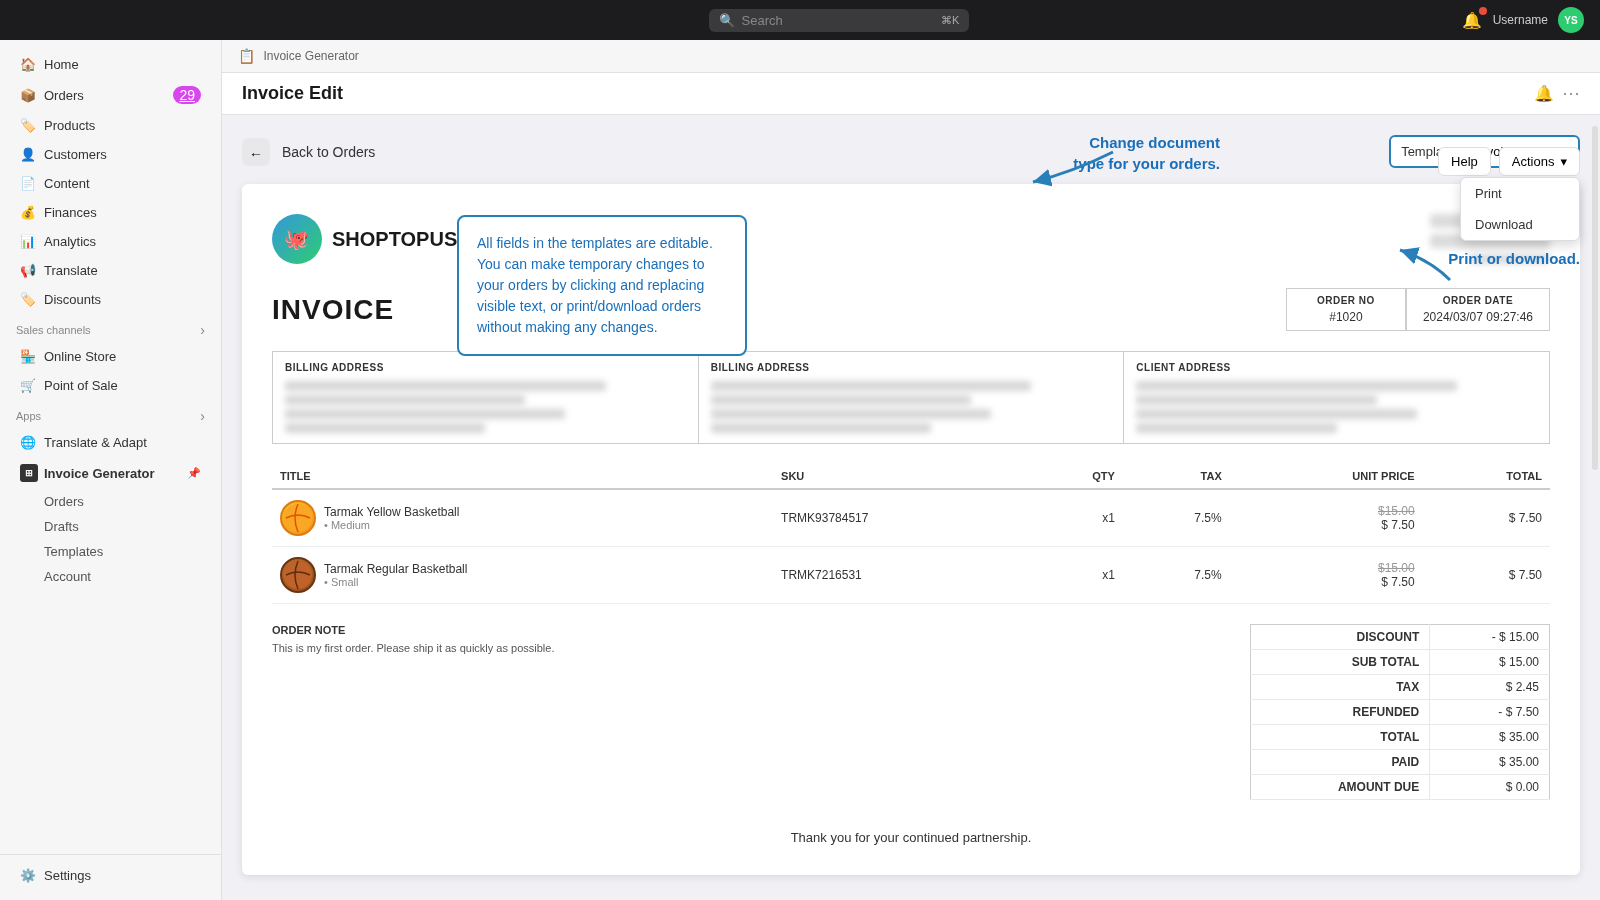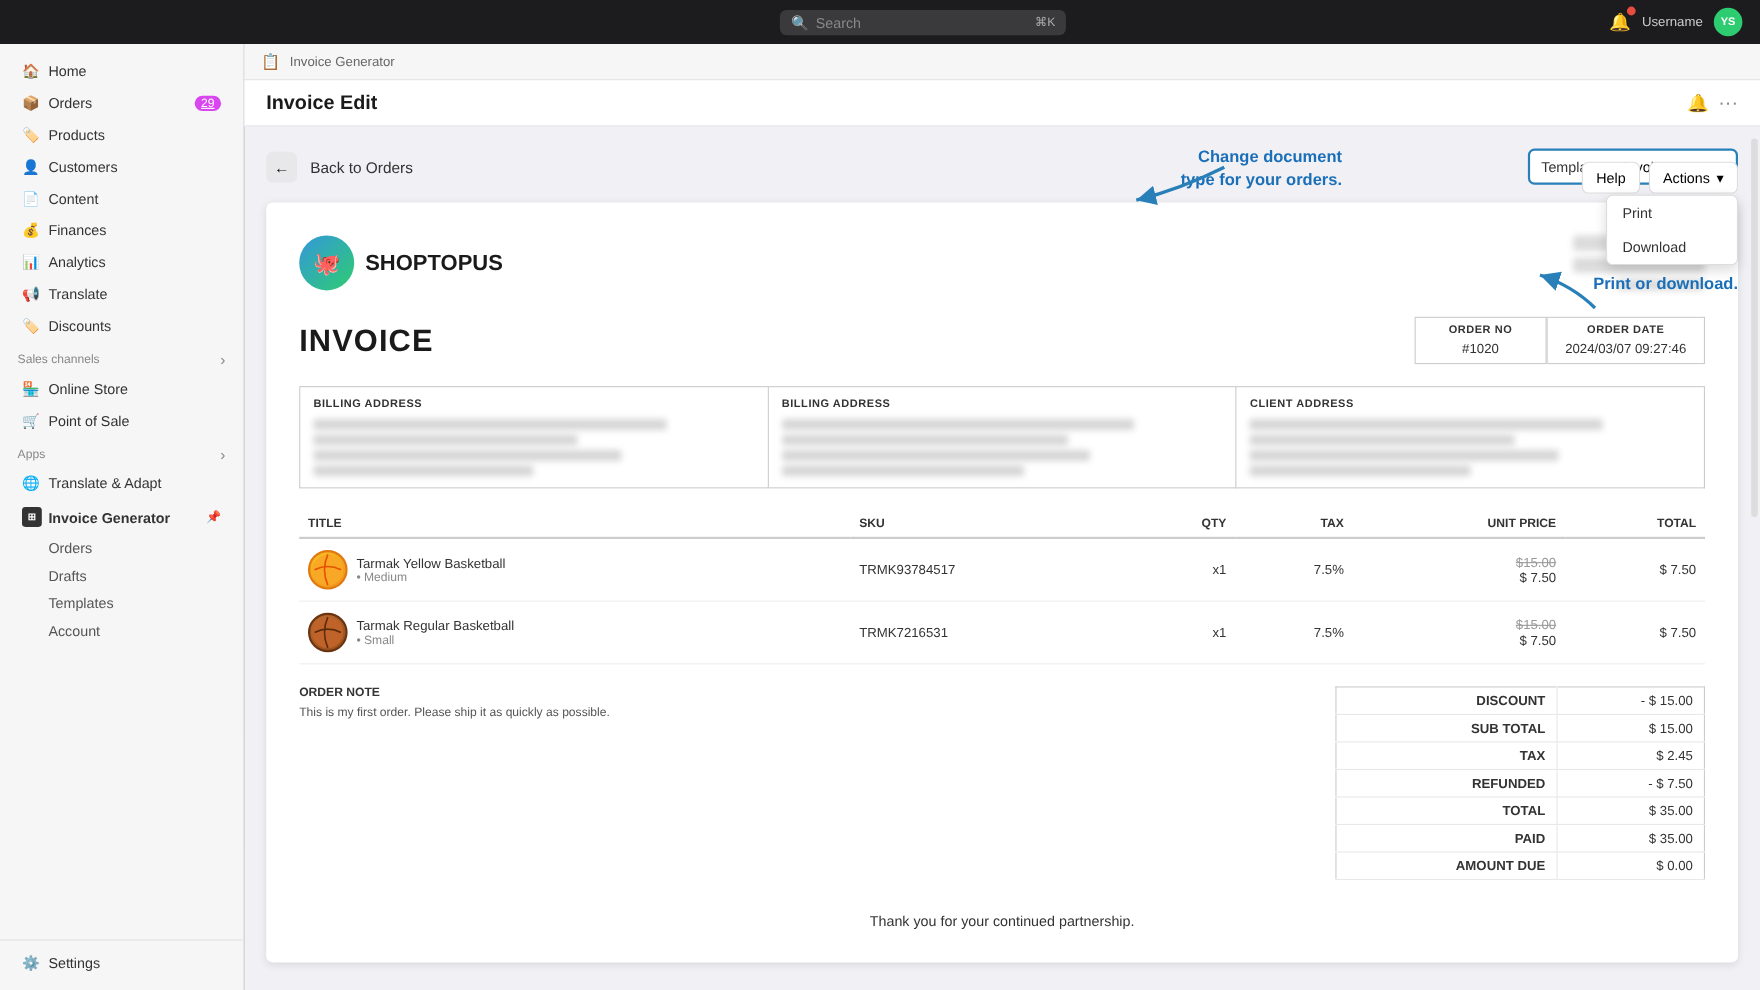--- a/index.html
+++ b/index.html
@@ -92,21 +92,21 @@
       border-radius: 6px;
       margin: 1px 6px;
     }
     .sidebar-item .icon { width: 16px; text-align: center; color: #666; font-size: 13px; }
     .sidebar-item .badge {
       margin-left: auto;
       background: #d946ef;
       color: white;
       border-radius: 10px;
       padding: 1px 6px;
-      font-size: 11px;
+      font-size: 14px;
       text-decoration: underline;
     }
     .sidebar-section-label {
       font-size: 11px;
       color: #888;
       padding: 8px 16px 4px;
       font-weight: 500;
       display: flex;
       align-items: center;
       justify-content: space-between;
@@ -416,21 +416,21 @@
       font-size: 11px;
       font-weight: 700;
       color: #333;
       margin-bottom: 6px;
     }
     .order-note-text {
       font-size: 11px;
       color: #555;
     }
     .totals-table {
-      width: 336px;
+      width: 300px;
       border: 1px solid #ccc;
       border-collapse: collapse;
     }
     .totals-table tr td {
       padding: 5px 10px;
       font-size: 12px;
       border-bottom: 1px solid #e8e8e8;
     }
     .totals-table tr td:first-child {
       text-align: right;
@@ -815,20 +815,23 @@
               <td>$ 0.00</td>
             </tr>
           </tbody>
             </table>
         </div>
 
         <div class="thank-you">Thank you for your continued partnership.</div>
       </div>
     </div>
 
+    <div class="tooltip-box" style="top: 175px; left: 235px;">
+      <span>All fields in the templates are editable. You can make temporary changes to your orders by clicking and replacing visible text, or print/download orders without making any changes.</span>
+    </div>
 
     <div style="position:absolute; top:92px; right:380px; z-index:100;">
       <div style="font-size:15px; font-weight:600; color:#1a6fb8; text-align:right; line-height:1.4;">Change document<br>type for your orders.</div>
 
       <svg width="120" height="60" viewBox="0 0 120 60" style="position:absolute; left:-60px; top:10px;">
         <path d="M100 10 Q60 30 20 40" stroke="#2980b9" stroke-width="3" fill="none" marker-end="url(#arrow1)"></path>
         <defs>
           <marker id="arrow1" markerWidth="8" markerHeight="8" refX="6" refY="3" orient="auto">
             <path d="M0,0 L0,6 L6,3 z" fill="#2980b9"></path>
           </marker>

